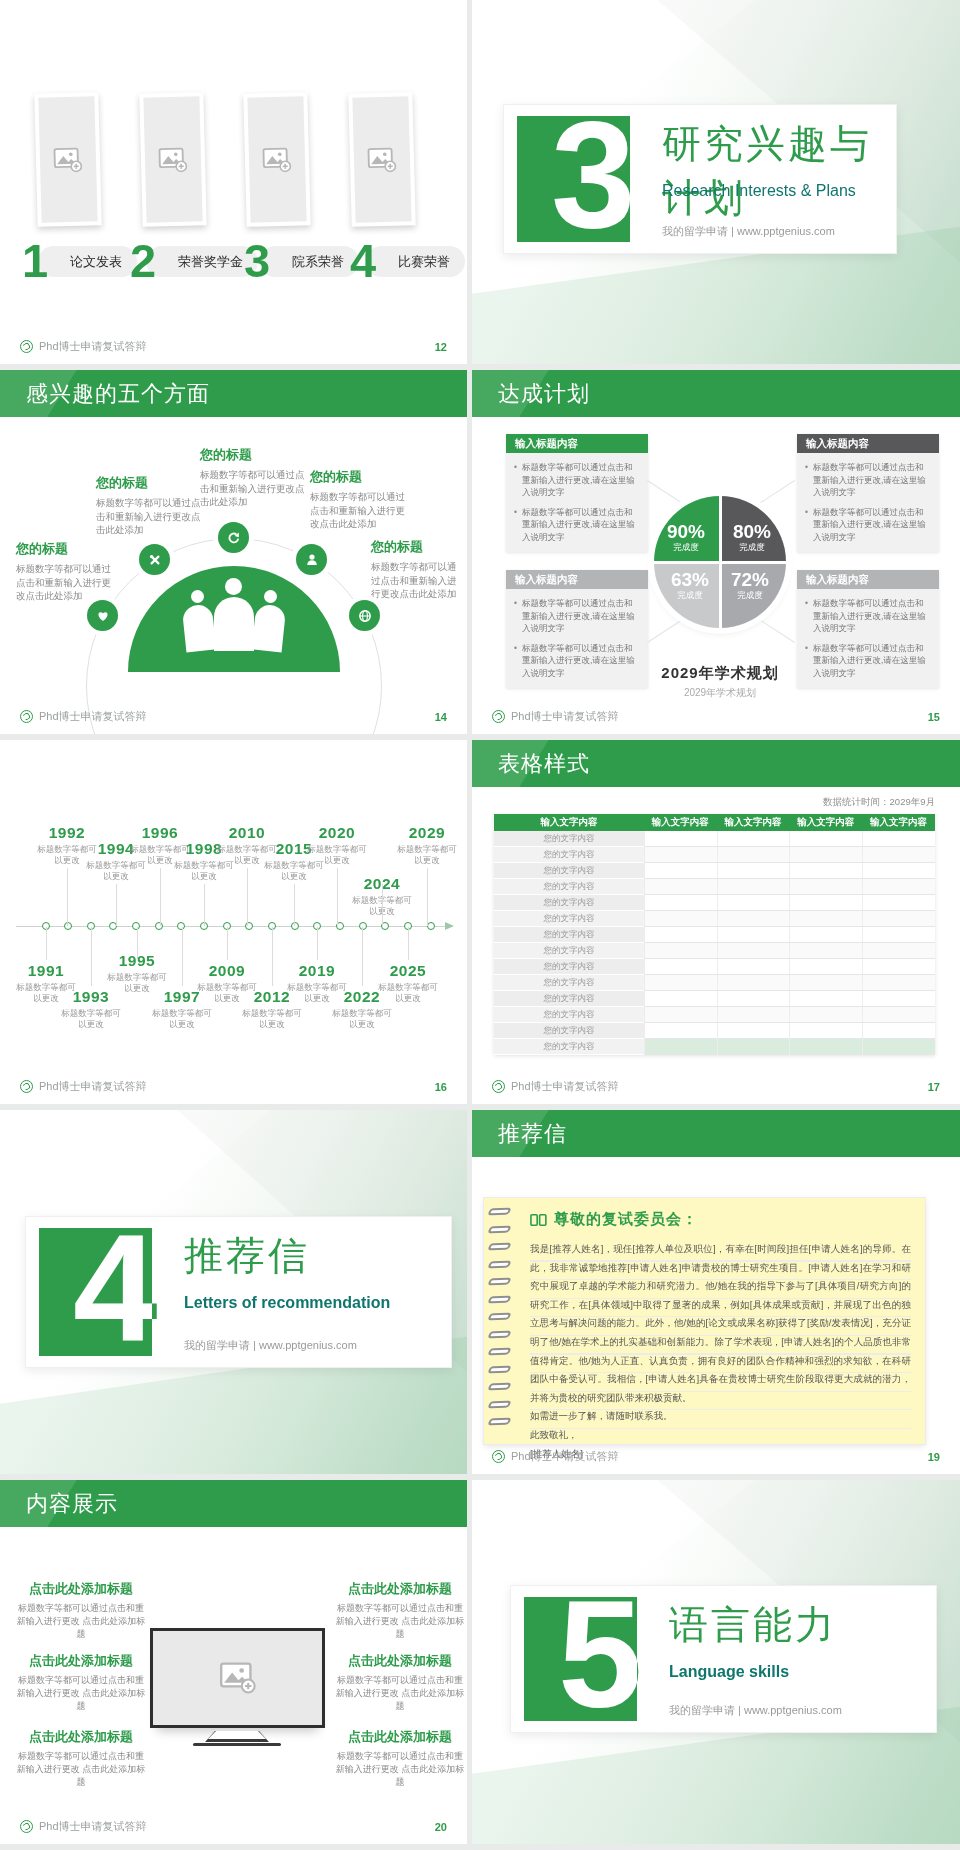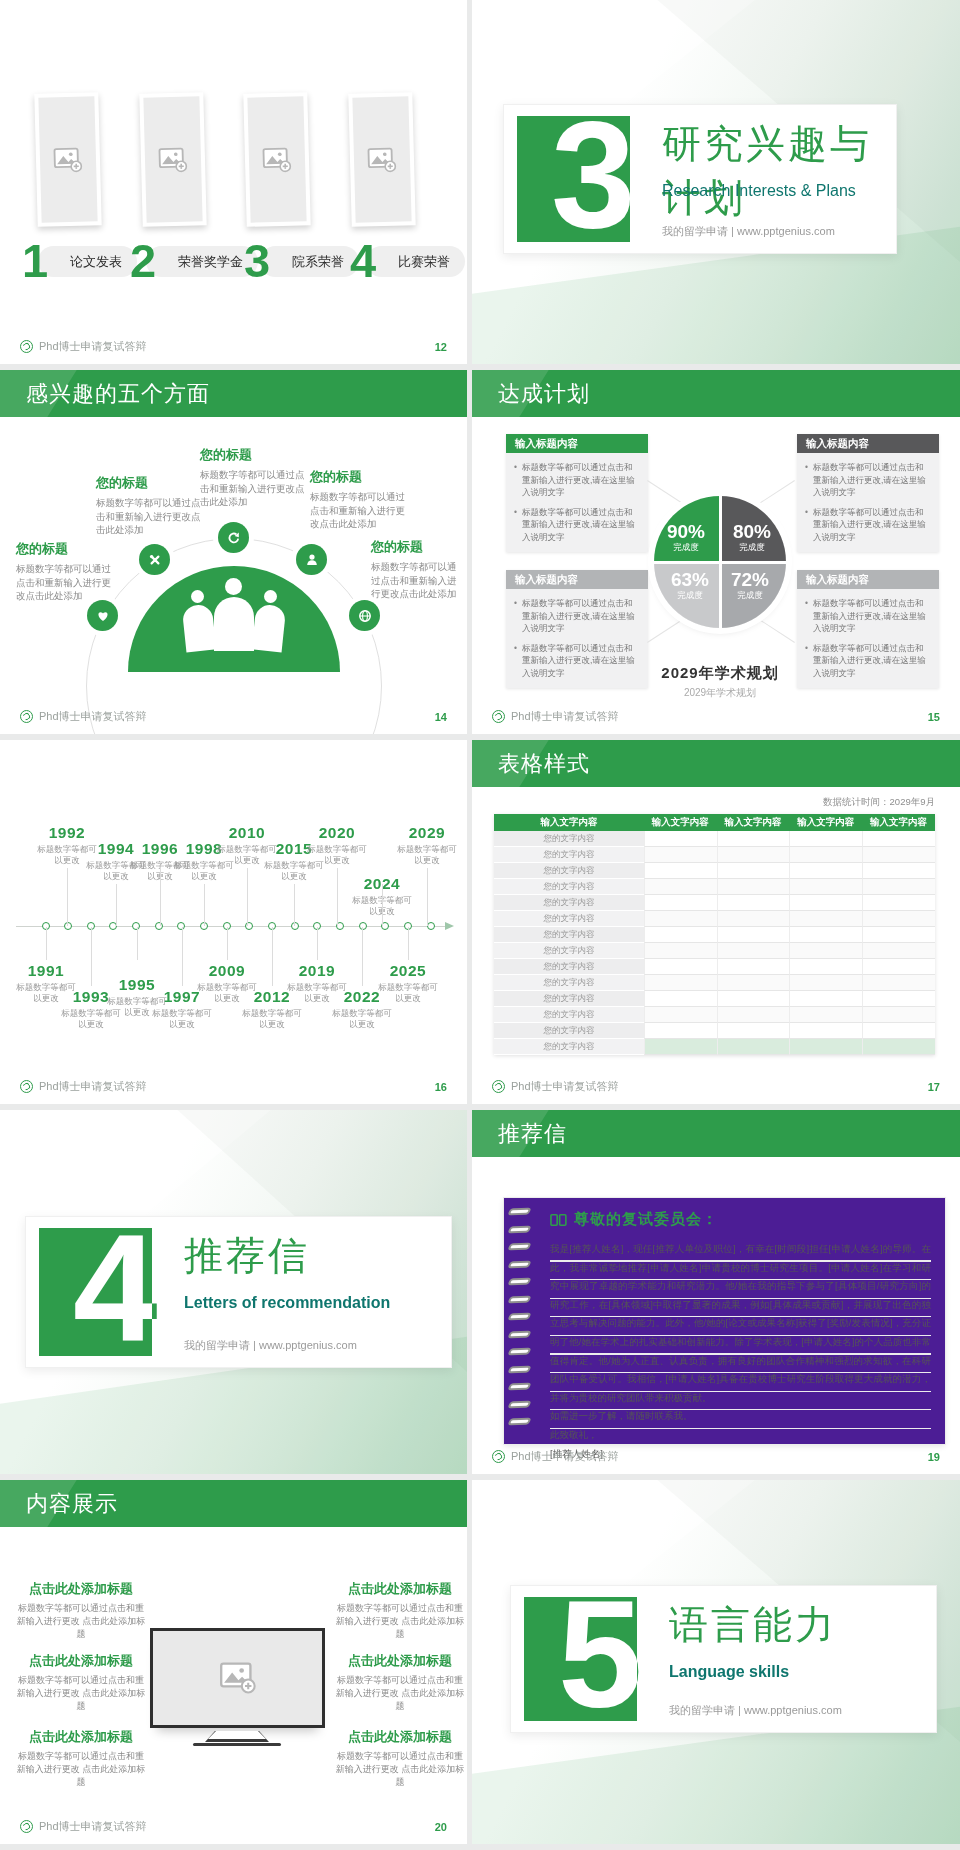--- a/index.html
+++ b/index.html
@@ -102,21 +102,21 @@
   .tbl-hc { color:#fff; font-size:9.5px; font-weight:bold; display:flex; align-items:center; justify-content:center; }
   .tbl-r { display:flex; height:16px; }
   .tbl-c1 { width:34%; background:#ededee; border-bottom:1px solid #fff; color:#9a9a9a; font-size:8.5px;
             display:flex; align-items:center; justify-content:center; }
   .tbl-c { width:16.5%; background:#fff; border-bottom:1px solid #e6e6e6; border-left:1px solid #ededed; }
   .tbl-r.alt .tbl-c { background:#fafafa; }
   .tbl-r.alt .tbl-c1 { background:#f2f2f3; }
   .tbl-r.last .tbl-c { background:#d9ecdd; }
 
   
-  .notebook { position:absolute; left:32px; top:88px; width:441px; height:246px; background:#4c1d95;
+  .notebook { position:absolute; left:12px; top:88px; width:441px; height:246px; background:#fef9c3;
               box-shadow:0 0 0 1px #ececec, 0 2px 6px rgba(0,0,0,0.12); }
   .coil { position:absolute; left:5px; width:21px; height:7px; border:2px solid #8f8f8f; border-radius:4px;
           background:#fdfdfd; transform:skewX(-24deg) rotate(-3deg); }
   .paper-head { position:absolute; left:46px; top:12px; display:flex; align-items:center; gap:7px; }
   .paper-head .ht { font-size:15px; font-weight:bold; color:var(--green); letter-spacing:1px; }
   .paper-text { position:absolute; left:46px; right:14px; top:42px; bottom:6px; font-size:9.5px; color:#555;
                 line-height:18.6px; text-align:justify;
                 background:repeating-linear-gradient(to bottom, transparent 0 17.4px, #ececec 17.4px 18.6px);
                 background-position:0 3px; }
   .paper-text p { margin:0; }
@@ -374,21 +374,21 @@
         <div class="tl-item" style="left: 37px; top: 84px;">
           <div class="y">1992</div>
           <div class="c">标题数字等都可以更改</div>
         </div>
         <div class="tl-stem" style="left: 67px; top: 128px; height: 58px;"></div>
         <div class="tl-item" style="left: 86px; top: 100px;">
           <div class="y">1994</div>
           <div class="c">标题数字等都可以更改</div>
         </div>
         <div class="tl-stem" style="left: 116px; top: 144px; height: 42px;"></div>
-        <div class="tl-item" style="left: 130px; top: 100px;">
+        <div class="tl-item" style="left: 130px; top: 84px;">
           <div class="y">1996</div>
           <div class="c">标题数字等都可以更改</div>
         </div>
         <div class="tl-stem" style="left: 160px; top: 128px; height: 58px;"></div>
         <div class="tl-item" style="left: 174px; top: 100px;">
           <div class="y">1998</div>
           <div class="c">标题数字等都可以更改</div>
         </div>
         <div class="tl-stem" style="left: 204px; top: 144px; height: 42px;"></div>
         <div class="tl-item" style="left: 217px; top: 84px;">
@@ -419,21 +419,21 @@
         <div class="tl-item" style="left: 16px; top: 222px;">
           <div class="y">1991</div>
           <div class="c">标题数字等都可以更改</div>
         </div>
         <div class="tl-stem" style="left: 46px; top: 187px; height: 33px;"></div>
         <div class="tl-item" style="left: 61px; top: 248px;">
           <div class="y">1993</div>
           <div class="c">标题数字等都可以更改</div>
         </div>
         <div class="tl-stem" style="left: 91px; top: 187px; height: 59px;"></div>
-        <div class="tl-item" style="left: 107px; top: 236px;">
+        <div class="tl-item" style="left: 107px; top: 212px;">
           <div class="y">1995</div>
           <div class="c">标题数字等都可以更改</div>
         </div>
         <div class="tl-stem" style="left: 137px; top: 187px; height: 33px;"></div>
         <div class="tl-item" style="left: 152px; top: 248px;">
           <div class="y">1997</div>
           <div class="c">标题数字等都可以更改</div>
         </div>
         <div class="tl-stem" style="left: 182px; top: 187px; height: 59px;"></div>
         <div class="tl-item" style="left: 197px; top: 222px;">

